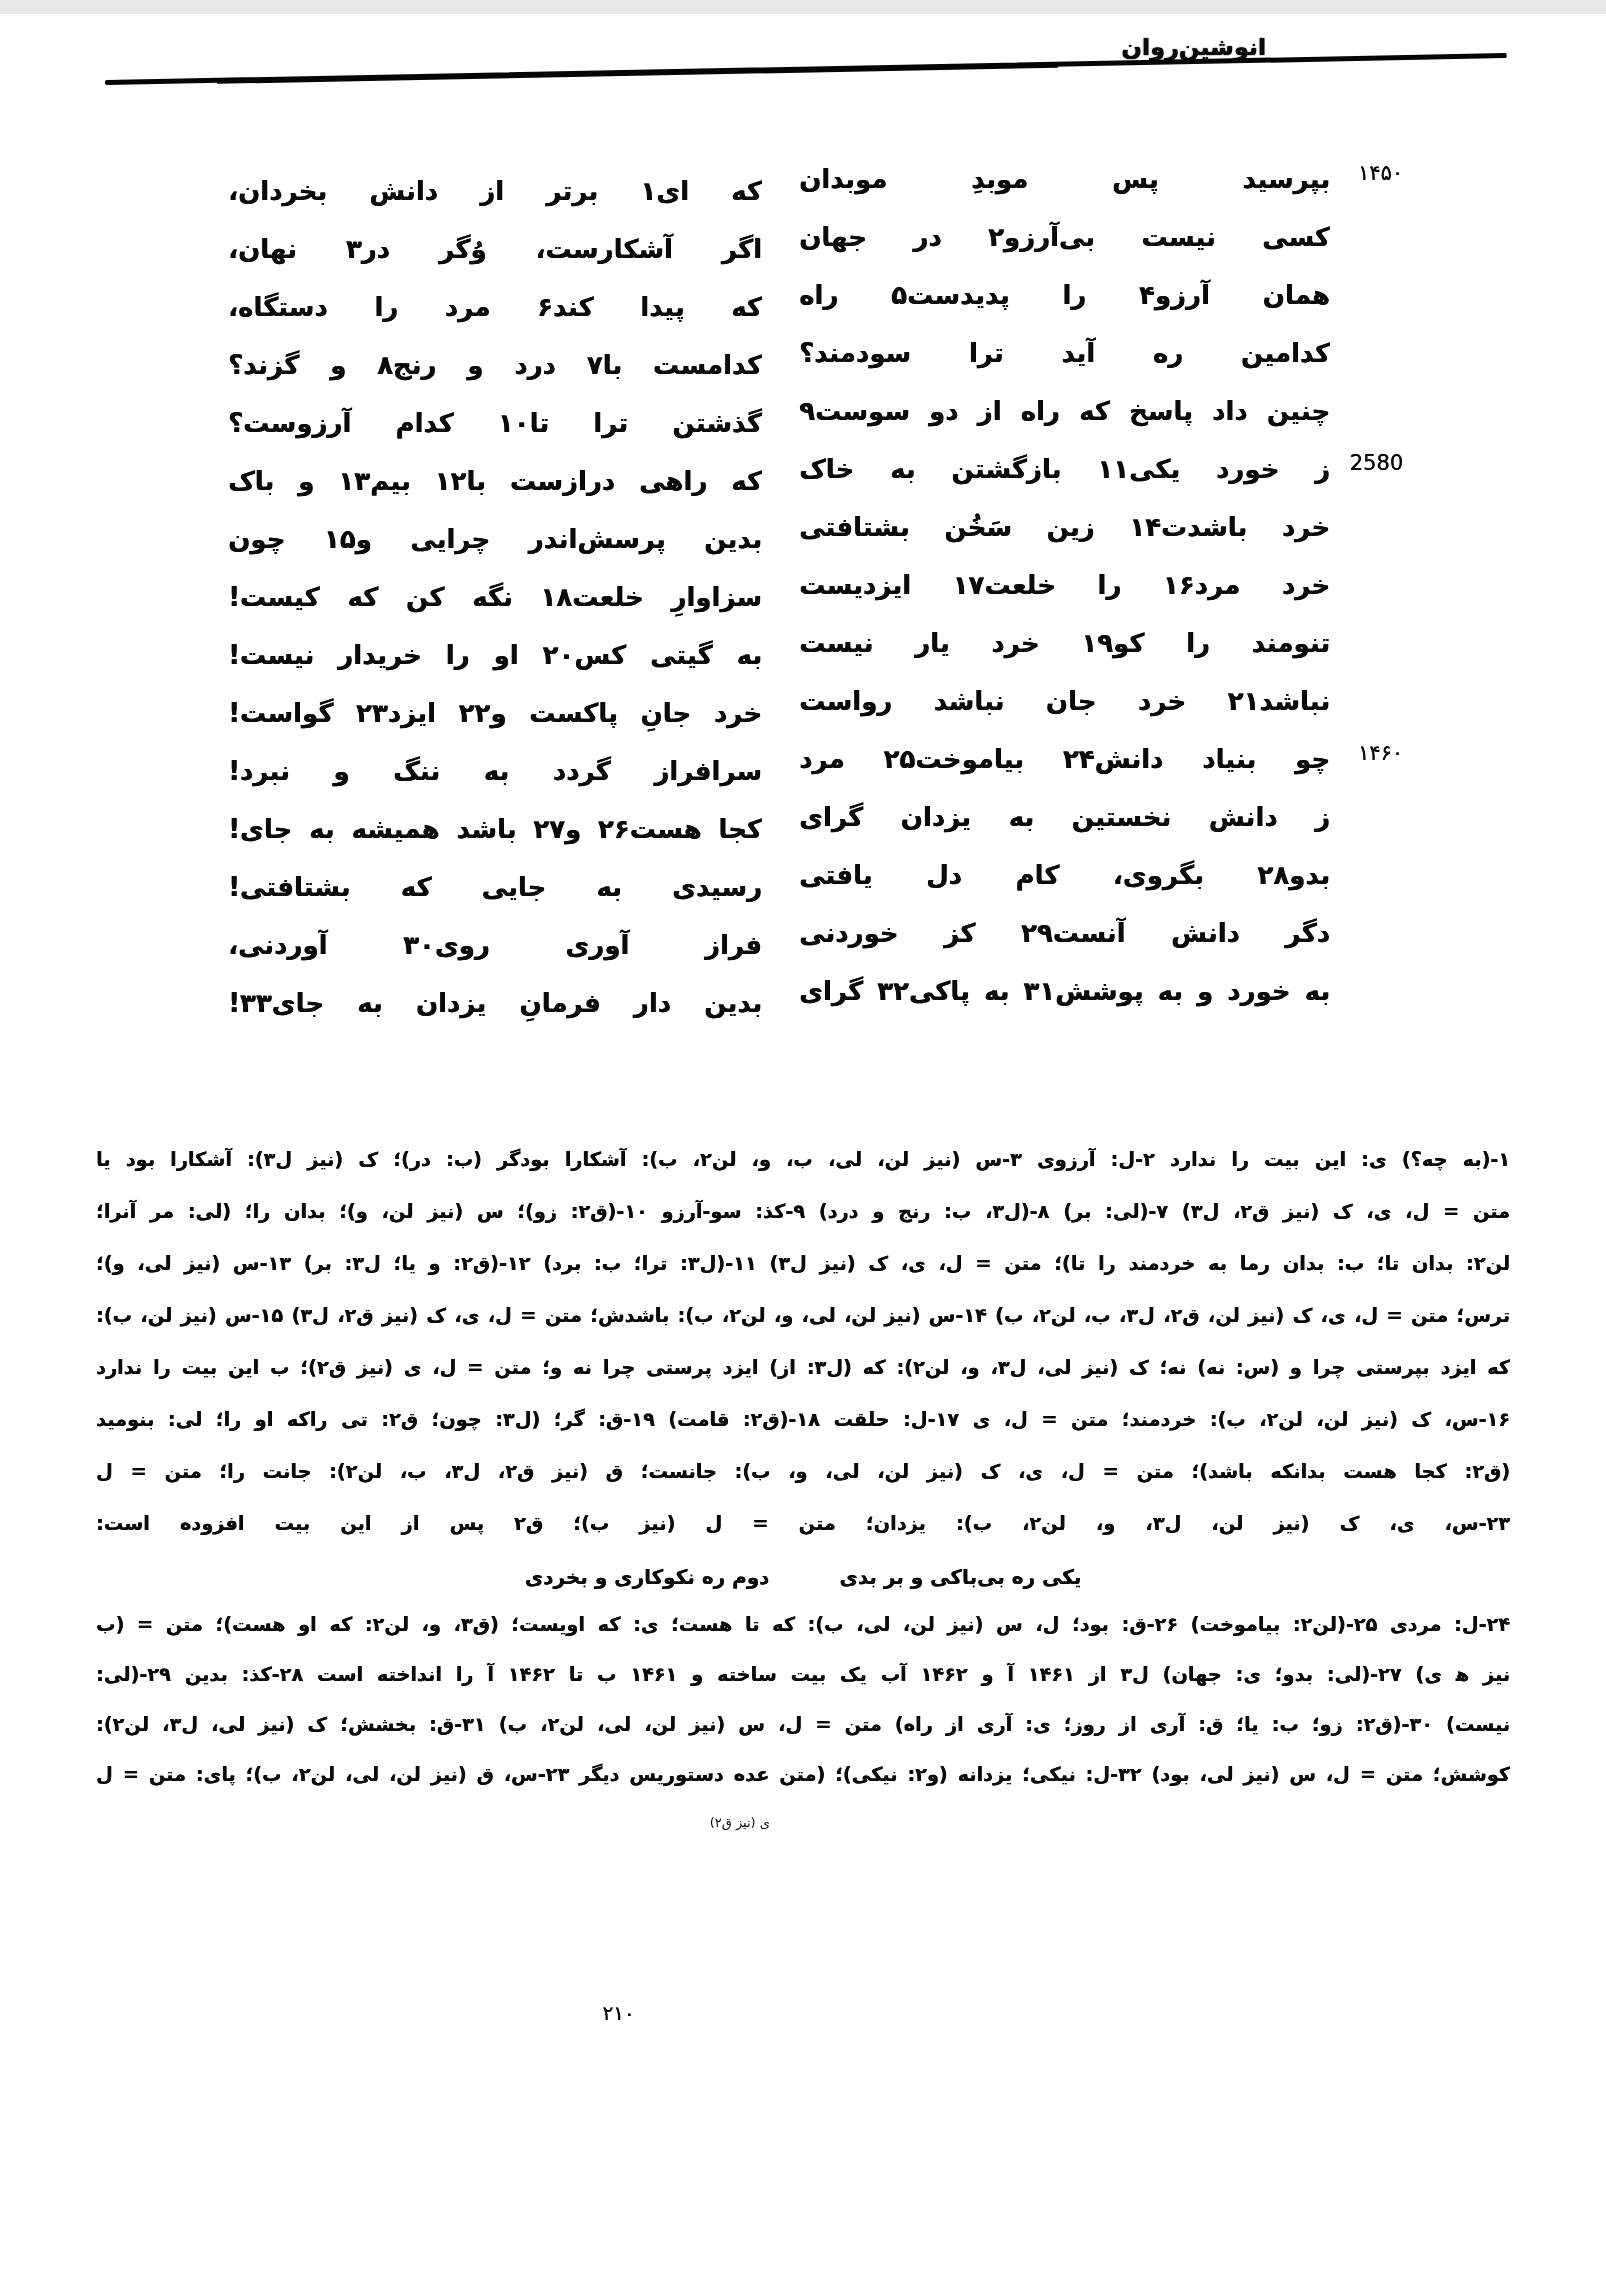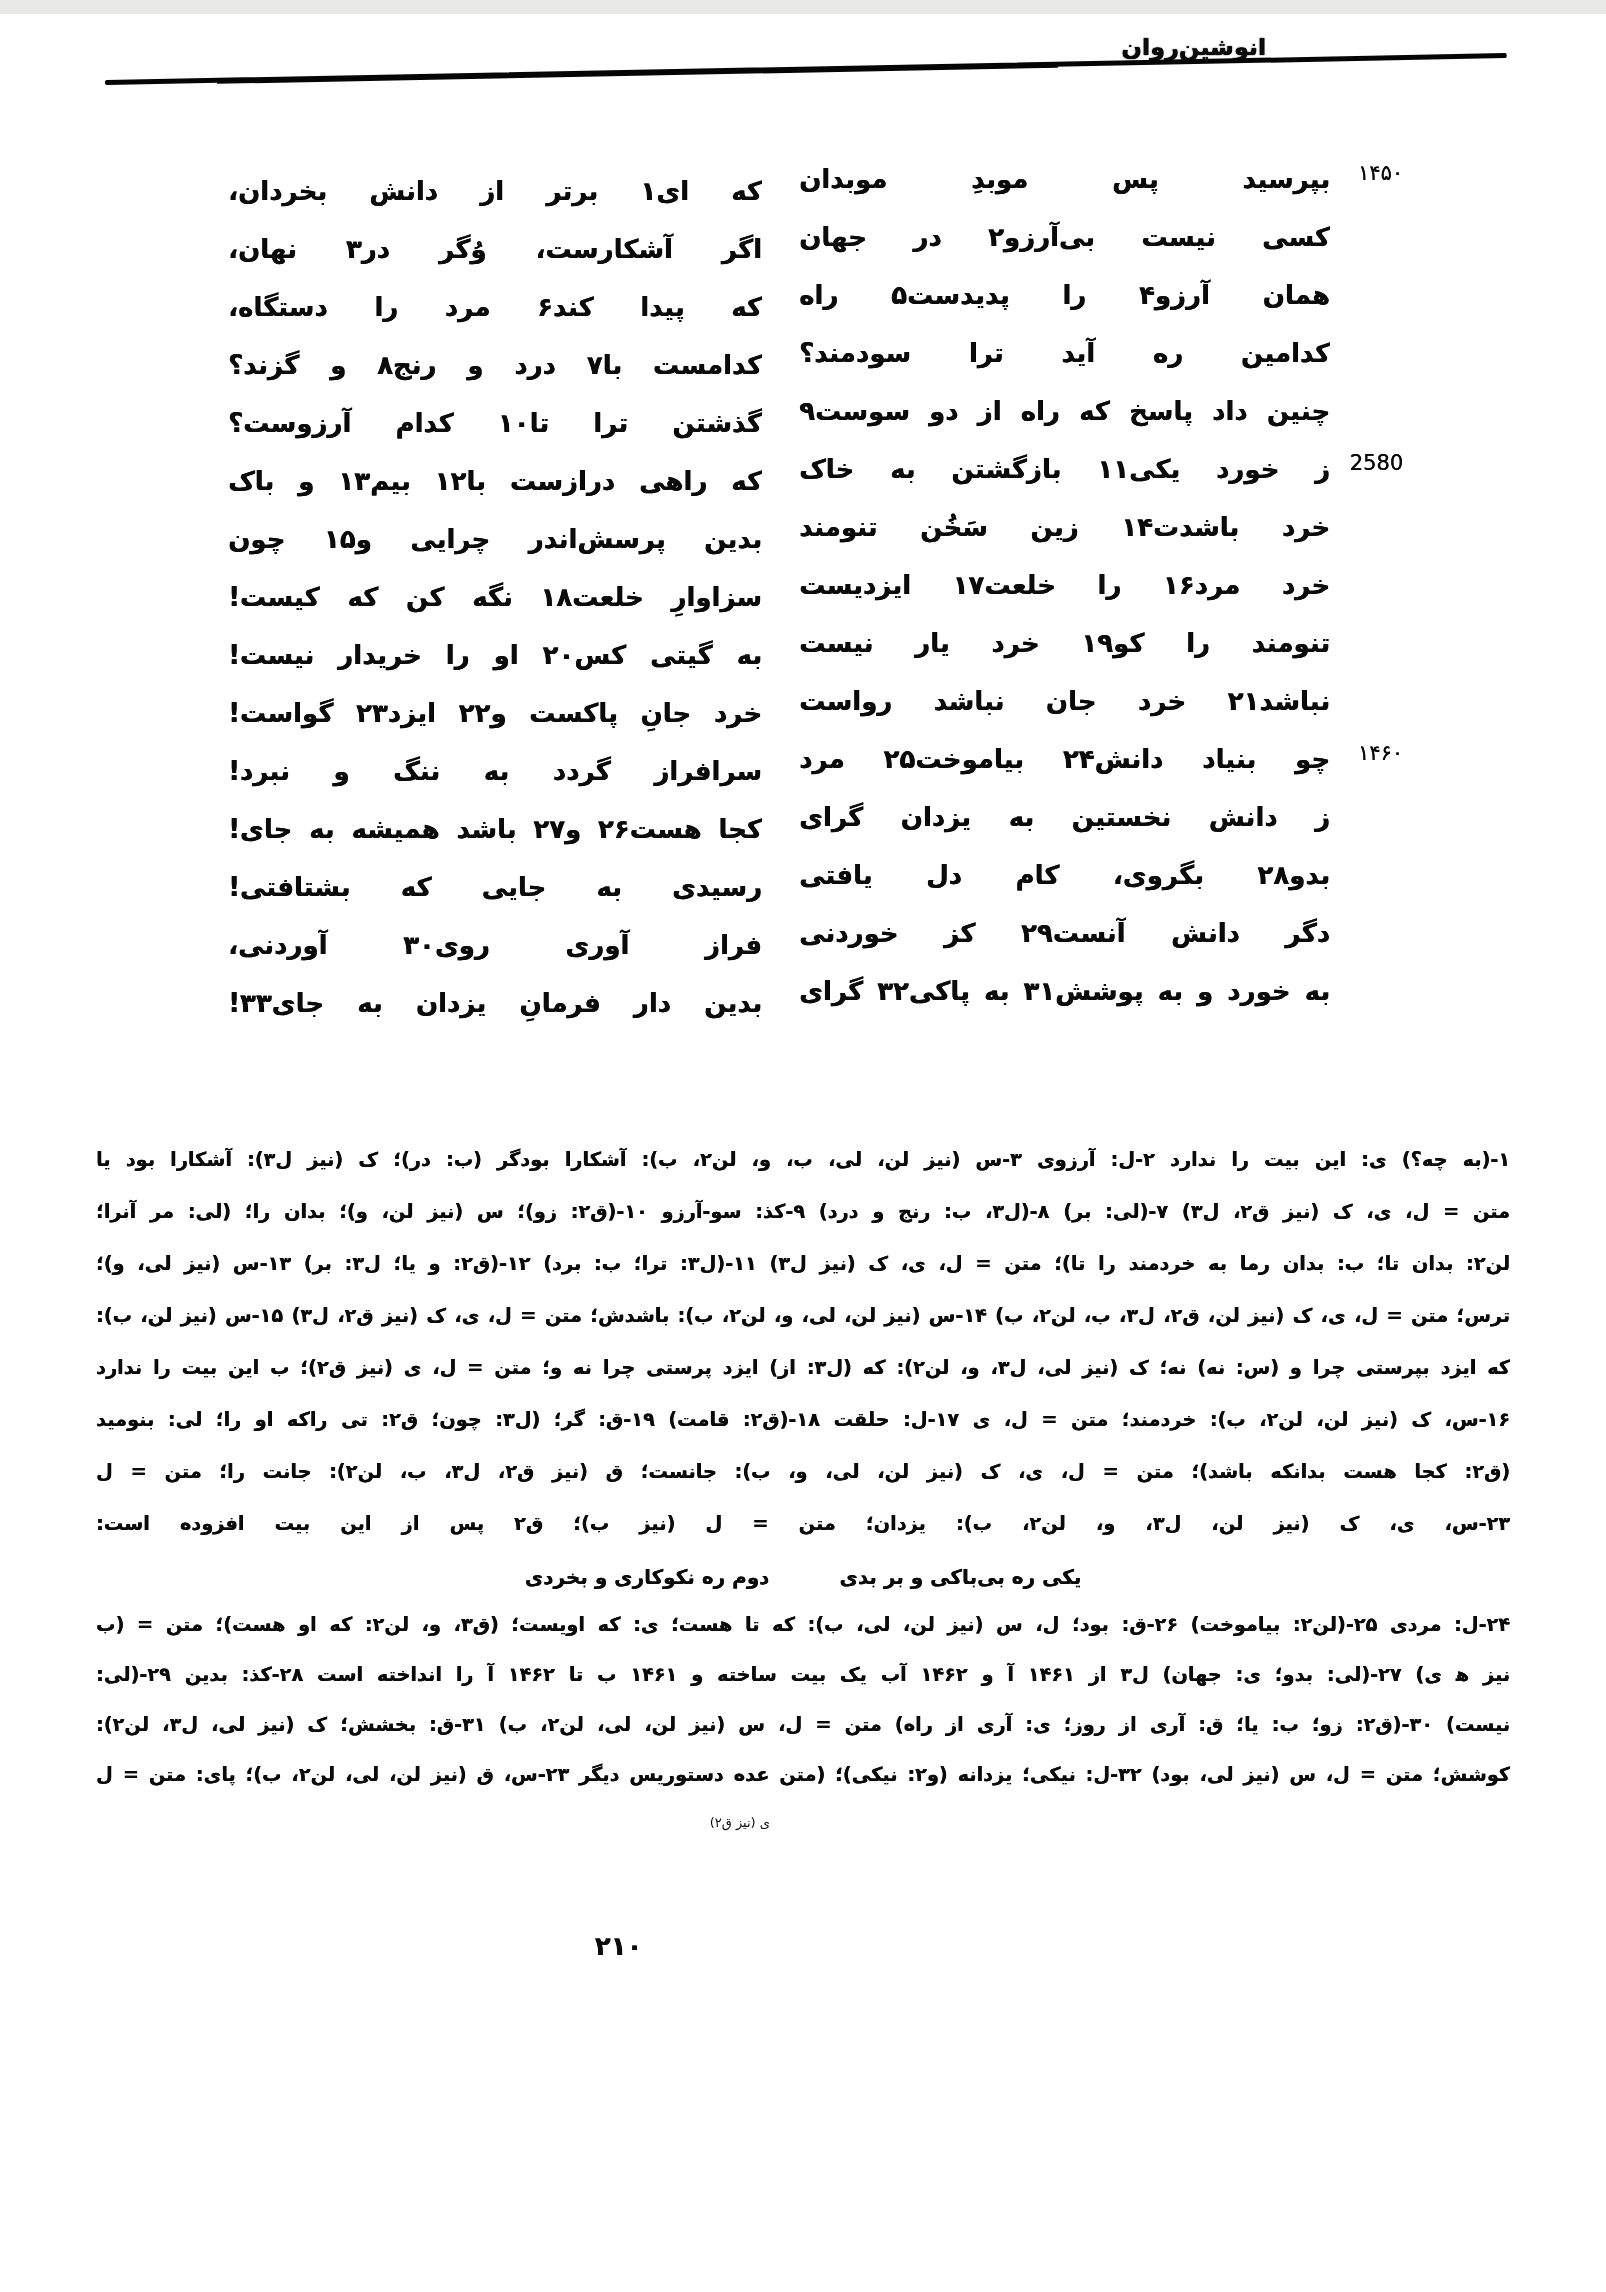--- a/index.html
+++ b/index.html
@@ -46,22 +46,22 @@
     gap:70px; height:50px; font-size:20px; font-weight:700;
     text-shadow:0.3px 0.3px 0 #000;
   }
   .fline-after { height:50px; line-height:46px; }
   .fline-tail {
     height:44px; line-height:41px; text-align:right; padding-right:740px;
     font-size:13px; font-weight:400; text-align-last:auto;
   }
   
   .pageno {
-    position:absolute; left:577px; top:1917px; width:85px; text-align:center;
-    font-size:26px; font-weight:700; text-shadow:0.4px 0.4px 0 #000;
+    position:absolute; left:577px; top:1987px; width:85px; text-align:center;
+    font-size:20px; font-weight:400; text-shadow:0.4px 0.4px 0 #000;
   }
 </style>
 </head>
 <body>
 
 <div class="page">
 
   <div class="hdr-title">انوشین‌روان</div>
   <div class="hdr-rule"></div>
 
@@ -85,21 +85,21 @@
     <div class="prow">
         <span class="vnum"></span>
         <div class="pline">چنین داد پاسخ که راه از دو سوست۹</div>
       </div>
     <div class="prow">
         <span class="vnum">2580</span>
         <div class="pline">ز خورد یکی۱۱ بازگشتن به خاک</div>
       </div>
     <div class="prow">
         <span class="vnum"></span>
-        <div class="pline">خرد باشدت۱۴ زین سَخُن تنومند</div>
+        <div class="pline">خرد باشدت۱۴ زین سَخُن بشتافتی</div>
       </div>
     <div class="prow">
         <span class="vnum"></span>
         <div class="pline">خرد مرد۱۶ را خلعت۱۷ ایزدیست</div>
       </div>
     <div class="prow">
         <span class="vnum"></span>
         <div class="pline">تنومند را کو۱۹ خرد یار نیست</div>
       </div>
     <div class="prow">

